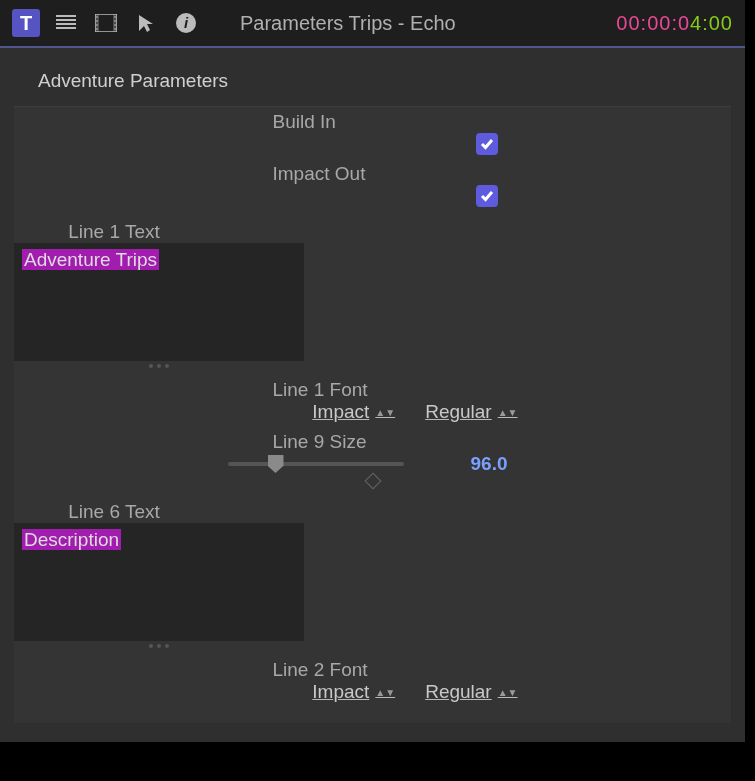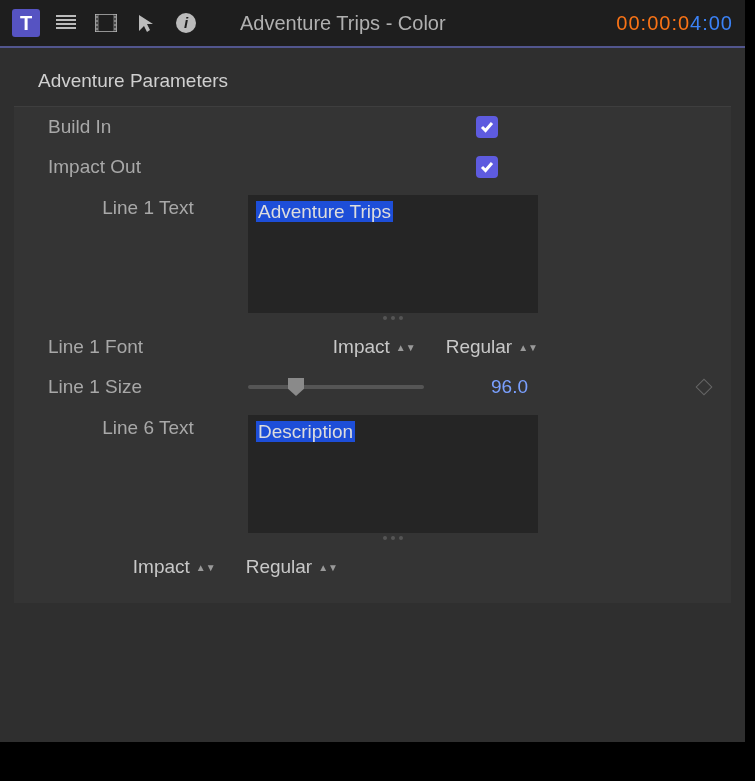--- a/index.html
+++ b/index.html
@@ -6,47 +6,47 @@
   body { width: 755px; height: 781px; background: #000; color: #b8b8b8; font-size: 18px; overflow: hidden; }
   .window { width: 745px; height: 742px; background: #2f2f2f; }
   .titlebar { display: flex; align-items: center; height: 46px; background: #1e1e1e; padding: 0 12px; }
   .tab-icons { display: flex; gap: 12px; align-items: center; }
   .tab-btn { width: 28px; height: 28px; display: flex; align-items: center; justify-content: center; cursor: pointer; }
   .tab-btn.active { background: #5653c2; border-radius: 3px; }
   .tab-btn svg, .tab-btn .glyph { color: #ccc; }
   .tab-btn.active svg, .tab-btn.active .glyph { color: #fff; }
   .title-text { flex: 1; text-align: left; padding-left: 40px; color: #b0b0b0; font-size: 20px; }
   .timecode { font-family: ui-monospace, Menlo, monospace; font-size: 20px; letter-spacing: 1px; }
-  .timecode .dim { color: #f97316; }
-  .timecode .bright { color: #3b82f6; }
+  .timecode .dim { color: #ec4899; }
+  .timecode .bright { color: #84cc16; }
   .divider-line { height: 2px; background: #52568e; }
   .section-header { padding: 22px 38px 10px; color: #d0d0d0; font-size: 19px; }
   .params-panel { margin: 4px 14px 0 14px; background: #343434; border-top: 1px solid #3e3e3e; padding-bottom: 16px; }
-  .param-row { display: flex; align-items: center; min-height: 40px; padding: 4px 0; }
+  .param-row { display: flex; align-items: center; min-height: 40px; padding: 4px 0; flex-direction: column; }
   .gutter { width: 34px; display: flex; justify-content: center; align-items: center; }
   .disclosure { width: 0; height: 0; border-top: 6px solid transparent; border-bottom: 6px solid transparent; border-left: 8px solid #888; cursor: pointer; }
   .label { width: 200px; color: #a8a8a8; font-size: 19px; }
   .ctrl-area { flex: 1; display: flex; align-items: center; }
   .kf-gutter { width: 54px; display: flex; justify-content: center; align-items: center; }
   .kf-diamond { width: 12px; height: 12px; transform: rotate(45deg); border: 1.5px solid #666; cursor: pointer; }
   .checkbox { width: 22px; height: 22px; background: #5e5bdf; border-radius: 4px; display: flex; align-items: center; justify-content: center; cursor: pointer; margin-left: 228px; }
   .checkbox svg { stroke: #fff; stroke-width: 3; fill: none; }
   .textarea-wrap { width: 290px; }
   .textarea { width: 290px; height: 118px; background: #252525; border: none; color: #ccc; font-size: 19px; padding: 6px 8px; resize: none; outline: none; }
   .textarea::selection { background: #666; }
   .ta-handle { width: 290px; height: 10px; display: flex; justify-content: center; align-items: center; gap: 4px; }
   .ta-handle span { width: 4px; height: 4px; border-radius: 50%; background: #555; }
-  .sel-text .highlighted { background: #1d4ed8; color: #ddd; padding: 0 2px; }
-  .font-group { display: flex; align-items: flex-start; justify-content: flex-end; width: 290px; gap: 30px; }
+  .sel-text .highlighted { background: #a21caf; color: #ddd; padding: 0 2px; }
+  .font-group { display: flex; align-items: flex-start; justify-content: flex-end; width: 290px; gap: 30px; text-decoration: underline; }
   .popup { display: inline-flex; align-items: center; gap: 6px; color: #c8c8c8; cursor: pointer; font-size: 19px; }
   .updn { display: inline-flex; flex-direction: column; line-height: 5px; font-size: 10px; color: #999; }
   .size-row .ctrl-area { width: 290px; flex: none; }
   .slider-track { position: relative; width: 176px; height: 4px; background: #555; border-radius: 2px; margin-right: 24px; }
   .slider-thumb { position: absolute; top: -7px; left: 40px; width: 16px; height: 18px; background: #8a8a8a; clip-path: polygon(0 0, 100% 0, 100% 60%, 50% 100%, 0 60%); cursor: pointer; }
-  .size-value { color: #7aa0ff; font-size: 19px; width: 80px; text-align: right; cursor: text; }
+  .size-value { color: #7aa0ff; font-size: 19px; width: 80px; text-align: right; cursor: text; font-weight: bold; }
   .color-group { display: flex; align-items: center; margin-left: 210px; gap: 6px; }
   .swatch { width: 70px; height: 26px; background: #fff; border: 2px solid #888; border-radius: 2px; cursor: pointer; }
   .chev-down { width: 0; height: 0; border-left: 6px solid transparent; border-right: 6px solid transparent; border-top: 7px solid #999; cursor: pointer; }
   .param-row.tall { align-items: flex-start; padding-top: 8px; }
   .param-row.tall .label { padding-top: 2px; text-align: center; }
 </style>
 </head>
 <body>
 
 <div class="window">
@@ -74,21 +74,21 @@
             <path d="M2 2 L2 18 L7 13 L10 19 L13 17 L10 11 L16 11 Z" fill="#bbb"></path>
           </svg>
       </div>
       <div class="tab-btn">
         <svg width="22" height="22" viewBox="0 0 22 22">
             <circle cx="11" cy="11" r="10" fill="#bbb"></circle>
             <text x="11" y="16" text-anchor="middle" font-family="Georgia" font-style="italic" font-weight="bold" font-size="15" fill="#1e1e1e">i</text>
           </svg>
       </div>
     </div>
-    <div class="title-text">Adventure Trips - Color</div>
+    <div class="title-text">Parameters Trips - Echo</div>
     <div class="timecode">
       <span class="dim">00:00:0</span><span class="bright">4:00</span>
     </div>
   </div>
   <div class="divider-line"></div>
 
   <div class="section-header">Adventure Parameters</div>
 
   <div class="params-panel">
 
@@ -147,21 +147,21 @@
             <span>Regular</span>
             <span class="updn">▲▼</span>
           </div>
         </div>
       </div>
       <div class="kf-gutter"></div>
     </div>
 
     <div class="param-row size-row">
       <div class="gutter"></div>
-      <div class="label">Line 1 Size</div>
+      <div class="label">Line 9 Size</div>
       <div class="ctrl-area">
         <div class="slider-track">
           <div class="slider-thumb"></div>
         </div>
         <div class="size-value">96.0</div>
       </div>
       <div style="flex:1"></div>
       <div class="kf-gutter">
           <div class="kf-diamond"></div>
         </div>
@@ -179,20 +179,21 @@
               <span></span>
               <span></span>
             </div>
         </div>
       </div>
       <div class="kf-gutter"></div>
     </div>
 
     <div class="param-row">
       <div class="gutter"></div>
+      <div class="label">Line 2 Font</div>
       <div class="ctrl-area">
         <div class="font-group">
           <div class="popup">
             <span>Impact</span>
             <span class="updn">▲▼</span>
           </div>
           <div class="popup">
             <span>Regular</span>
             <span class="updn">▲▼</span>
           </div>

